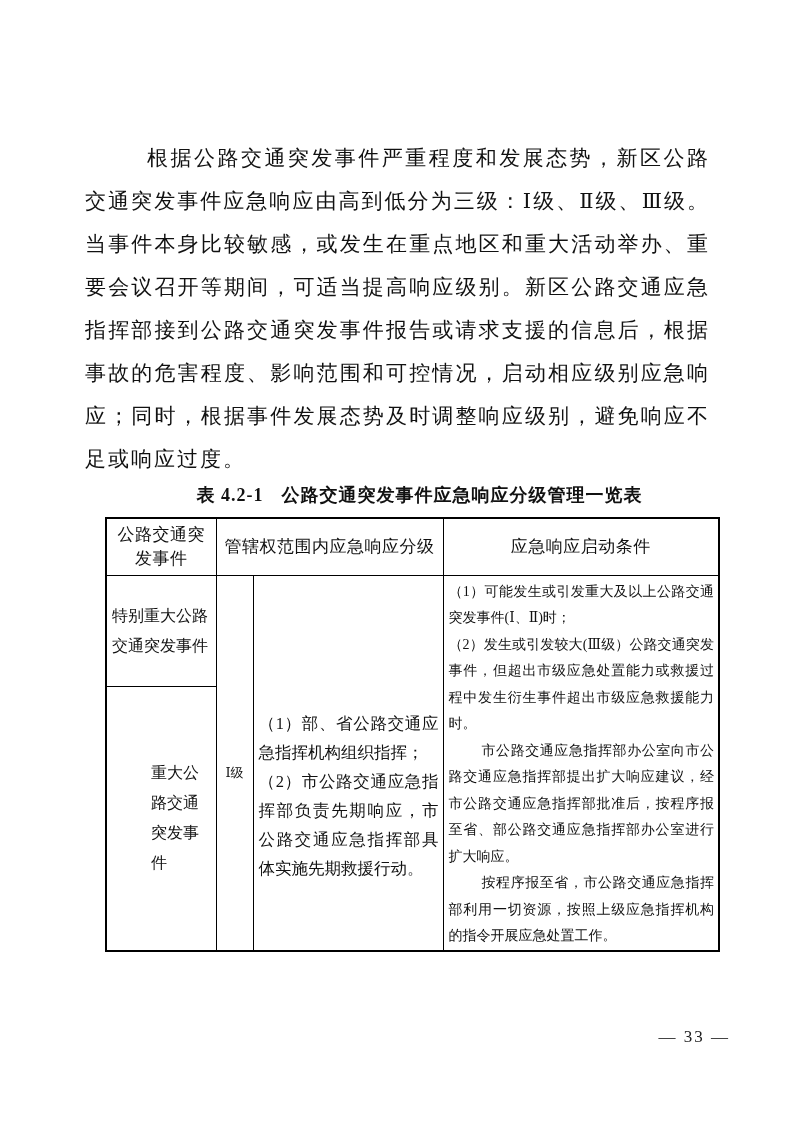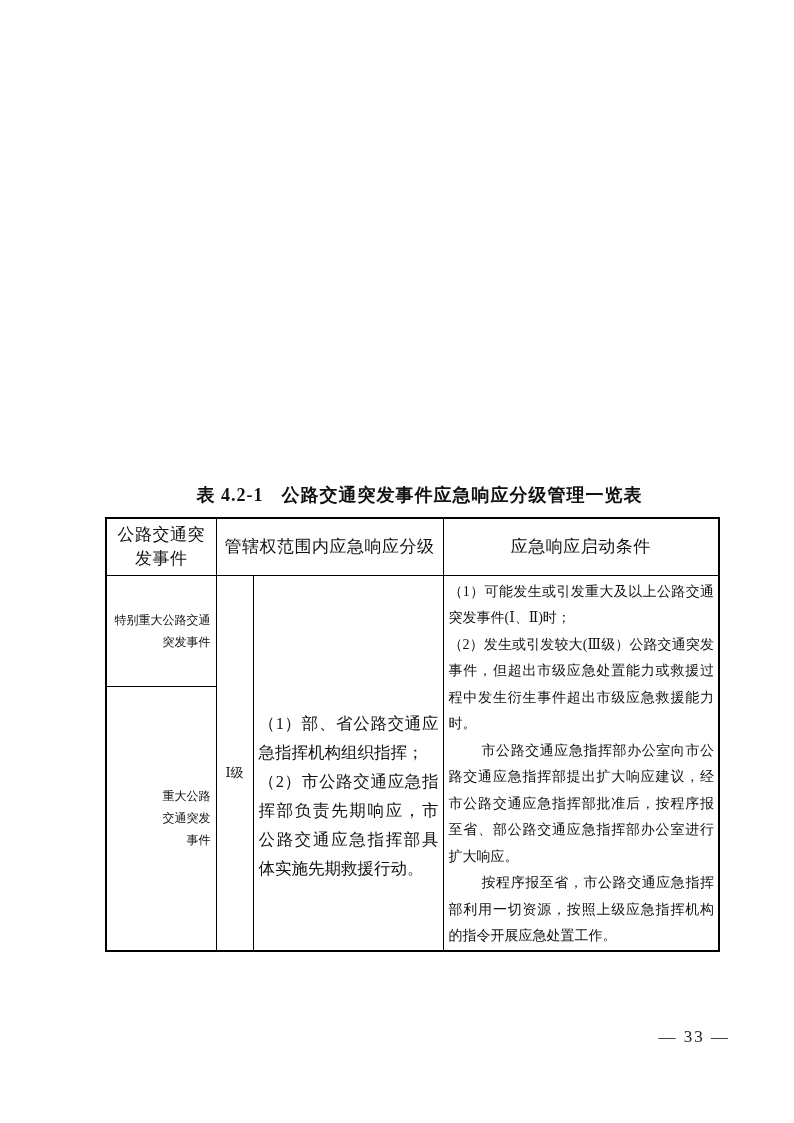--- a/index.html
+++ b/index.html
@@ -59,23 +59,23 @@
     font-weight: bold;
     font-size: 17px;
     letter-spacing: 0.5px;
     text-align: center;
     vertical-align: middle;
     height: 57px;
     line-height: 24px;
   }
   th.h-c1 { padding: 0 4px; }
   td.c1 {
-    font-size: 12px;
-    line-height: 22px;
-    text-align: right;
+    font-size: 16px;
+    line-height: 30px;
+    text-align: left;
     vertical-align: middle;
     padding: 0 5px;
   }
   td.c1.r1 { height: 111px; }
   td.c1.r2 { height: 262px; padding-left: 44px; }
   td.c2 {
     font-size: 13px;
     text-align: center;
     vertical-align: middle;
     padding-top: 20px;
@@ -107,20 +107,21 @@
     color: #222222;
     letter-spacing: 2px;
     white-space: nowrap;
   }
 </style>
 </head>
 <body>
 
 <div class="page">
 
+  <p class="body-text">根据公路交通突发事件严重程度和发展态势，新区公路交通突发事件应急响应由高到低分为三级：Ⅰ级、Ⅱ级、Ⅲ级。当事件本身比较敏感，或发生在重点地区和重大活动举办、重要会议召开等期间，可适当提高响应级别。新区公路交通应急指挥部接到公路交通突发事件报告或请求支援的信息后，根据事故的危害程度、影响范围和可控情况，启动相应级别应急响应；同时，根据事件发展态势及时调整响应级别，避免响应不足或响应过度。</p>
 
   <div class="caption">
     <span class="cap-label">表 4.2-1</span><span>公路交通突发事件应急响应分级管理一览表</span>
   </div>
 
   <table class="resp-table">
     <colgroup>
       <col style="width:110px">
       <col style="width:37px">
       <col style="width:190px">

